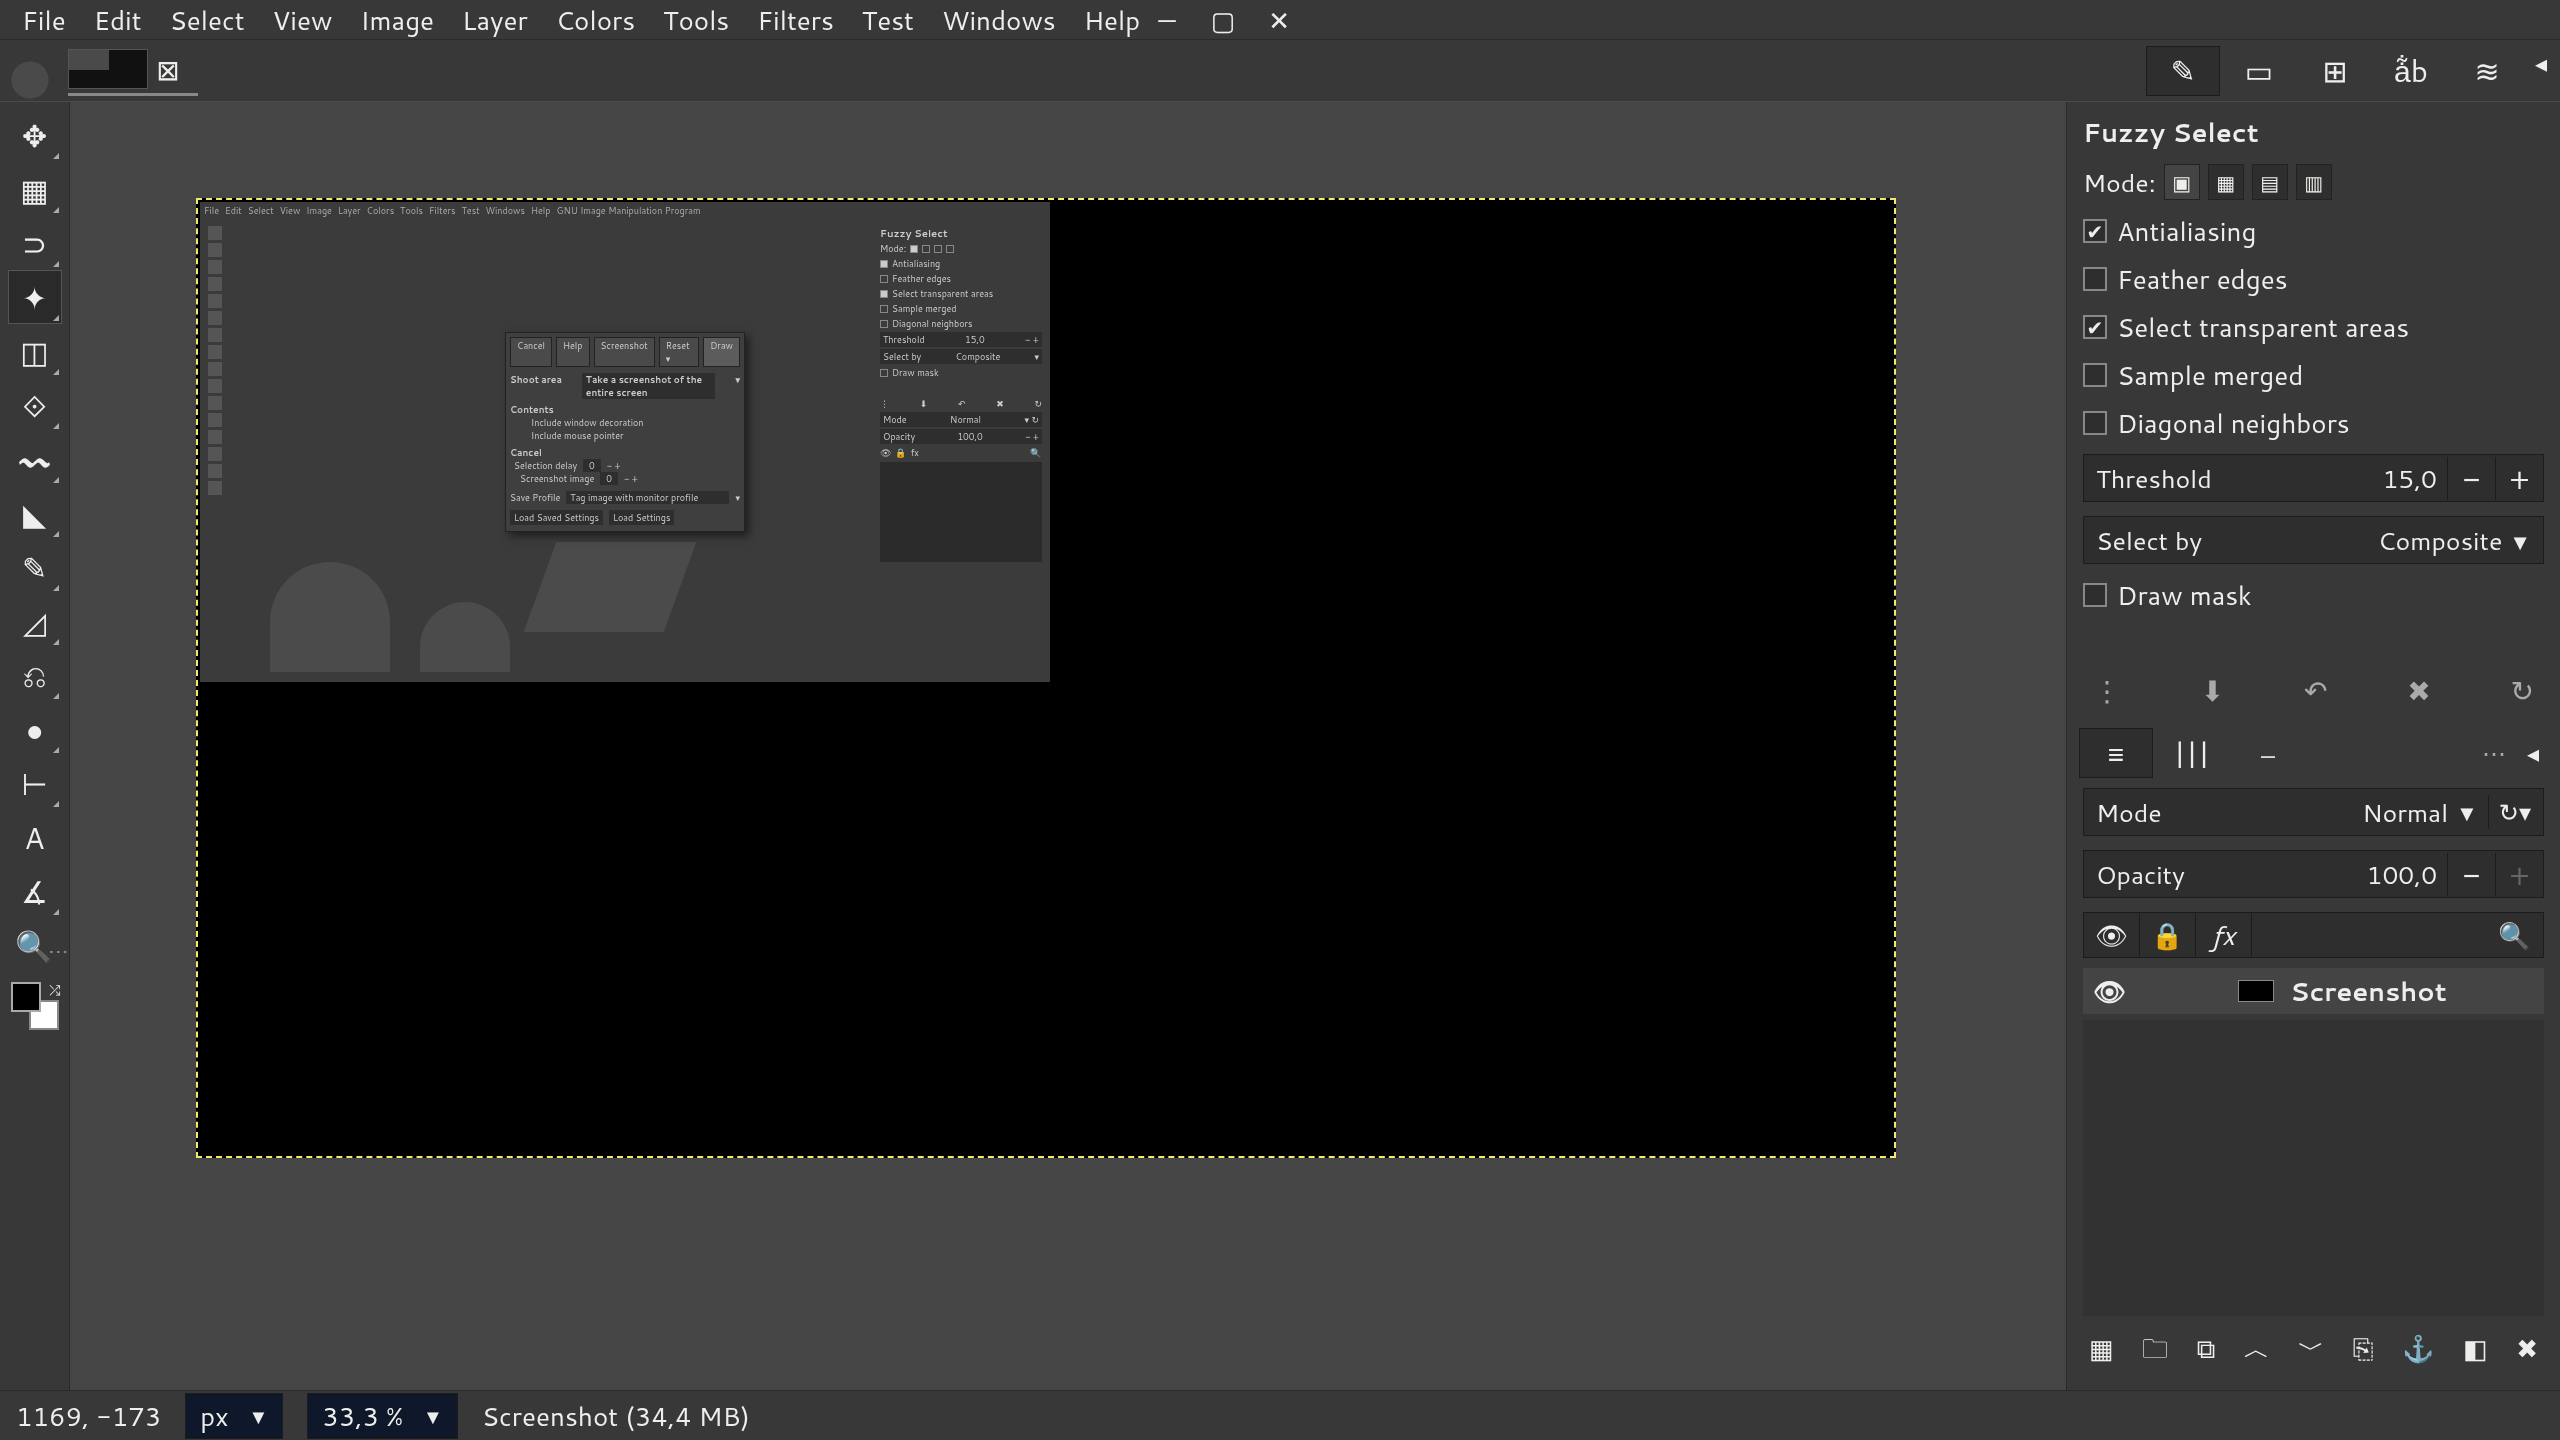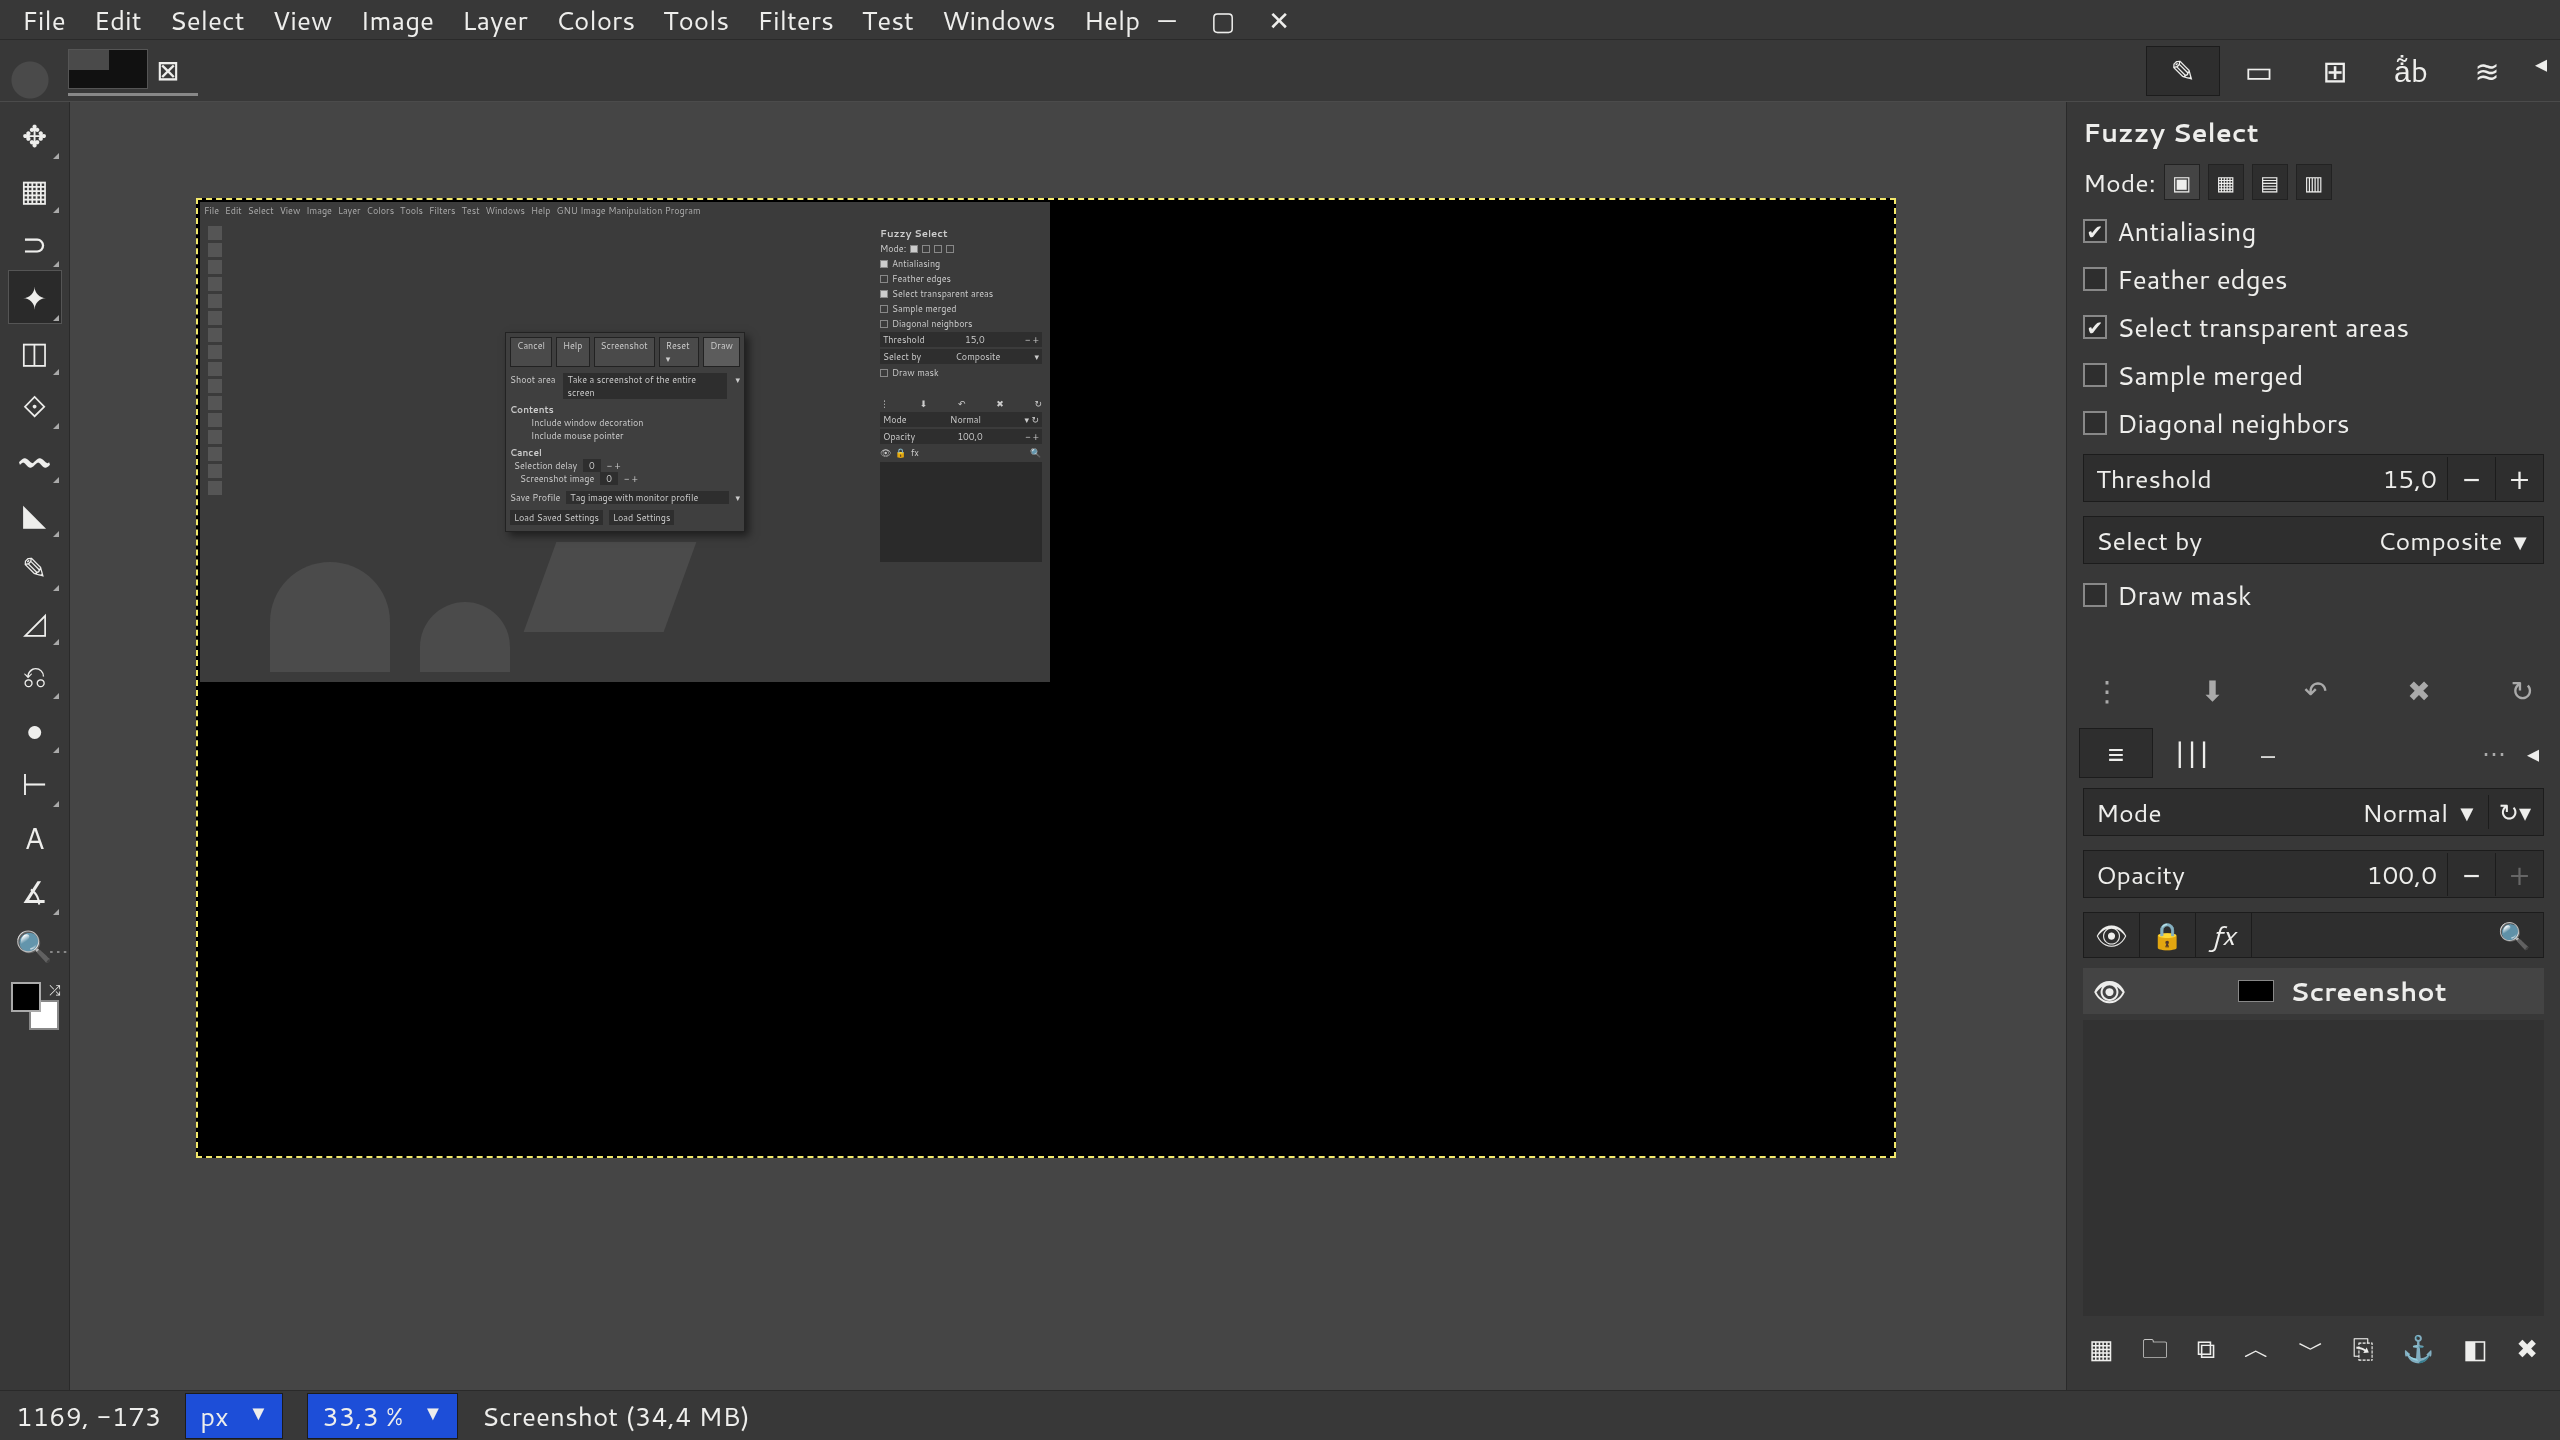--- a/index.html
+++ b/index.html
@@ -83,21 +83,21 @@
 .layer-hdr .cell{ width:56px; text-align:center; border-right:1px solid #1c1c1c; font-size:26px; height:100%; display:flex; align-items:center; justify-content:center;}
 .layer-hdr .search{margin-left:auto; width:56px; text-align:center; font-size:26px;}
 .layer-item { display:flex; align-items:center; background:#444; margin:0 8px; height:46px; padding:0 10px; gap:16px; font-size:26px; font-weight:bold;}
 .layer-item .thumb{width:36px; height:22px; background:#000; border:1px solid #888;}
 .layer-space{ flex:1; margin:0 8px; background:#323232;}
 .layer-btns{ display:flex; justify-content:space-between; padding:8px 14px; font-size:26px;}
 .layer-btns span{cursor:pointer;}
 
 
 .statusbar { height: 50px; background: #383838; display:flex; align-items:center; padding:0 16px; gap:24px; font-size:26px; border-top:1px solid #2a2a2a;}
-.statusbar .dd { background:#1d4ed8; border:1px solid #1c1c1c; padding:4px 14px; display:inline-flex; gap:20px; }
+.statusbar .dd { background:#0f172a; border:1px solid #1c1c1c; padding:4px 14px; display:inline-flex; gap:20px; align-items:center;}
 .statusbar .caret{font-size:20px;}
 .statusbar .spacer{flex:1;}
 .more-icon{font-size:20px; color:#888; writing-mode:vertical-lr;}
 </style>
 </head>
 <body>
 
 <div class="menubar">
   <span class="menu-item">File</span>
   <span class="menu-item">Edit</span>
@@ -315,21 +315,21 @@
           <div style="background:#2a2a2a;height:100px;margin-top:3px"></div>
         </div>
         <div class="e-dialog">
           <div class="e-btns">
               <span>Cancel</span>
               <span>Help</span>
               <span>Screenshot</span>
               <span>Reset ▾</span>
               <span class="hl">Draw</span>
             </div>
-          <div class="row" style="display:flex;gap:8px;">
+          <div class="row" style="display:flex;gap:20px;font-weight:bold;">
               <span>Shoot area</span>
               <span style="background:#2e2e2e;padding:0 4px;flex:1;">Take a screenshot of the entire screen</span>
               <span>▾</span>
             </div>
           <div style="font-weight:bold;margin-top:4px;">Contents</div>
           <div style="display:flex;gap:4px;margin-left:10px;">
               <span class="ck on" style="width:7px;height:7px;"></span>
               <span>Include window decoration</span>
             </div>
           <div style="display:flex;gap:4px;margin-left:10px;">

